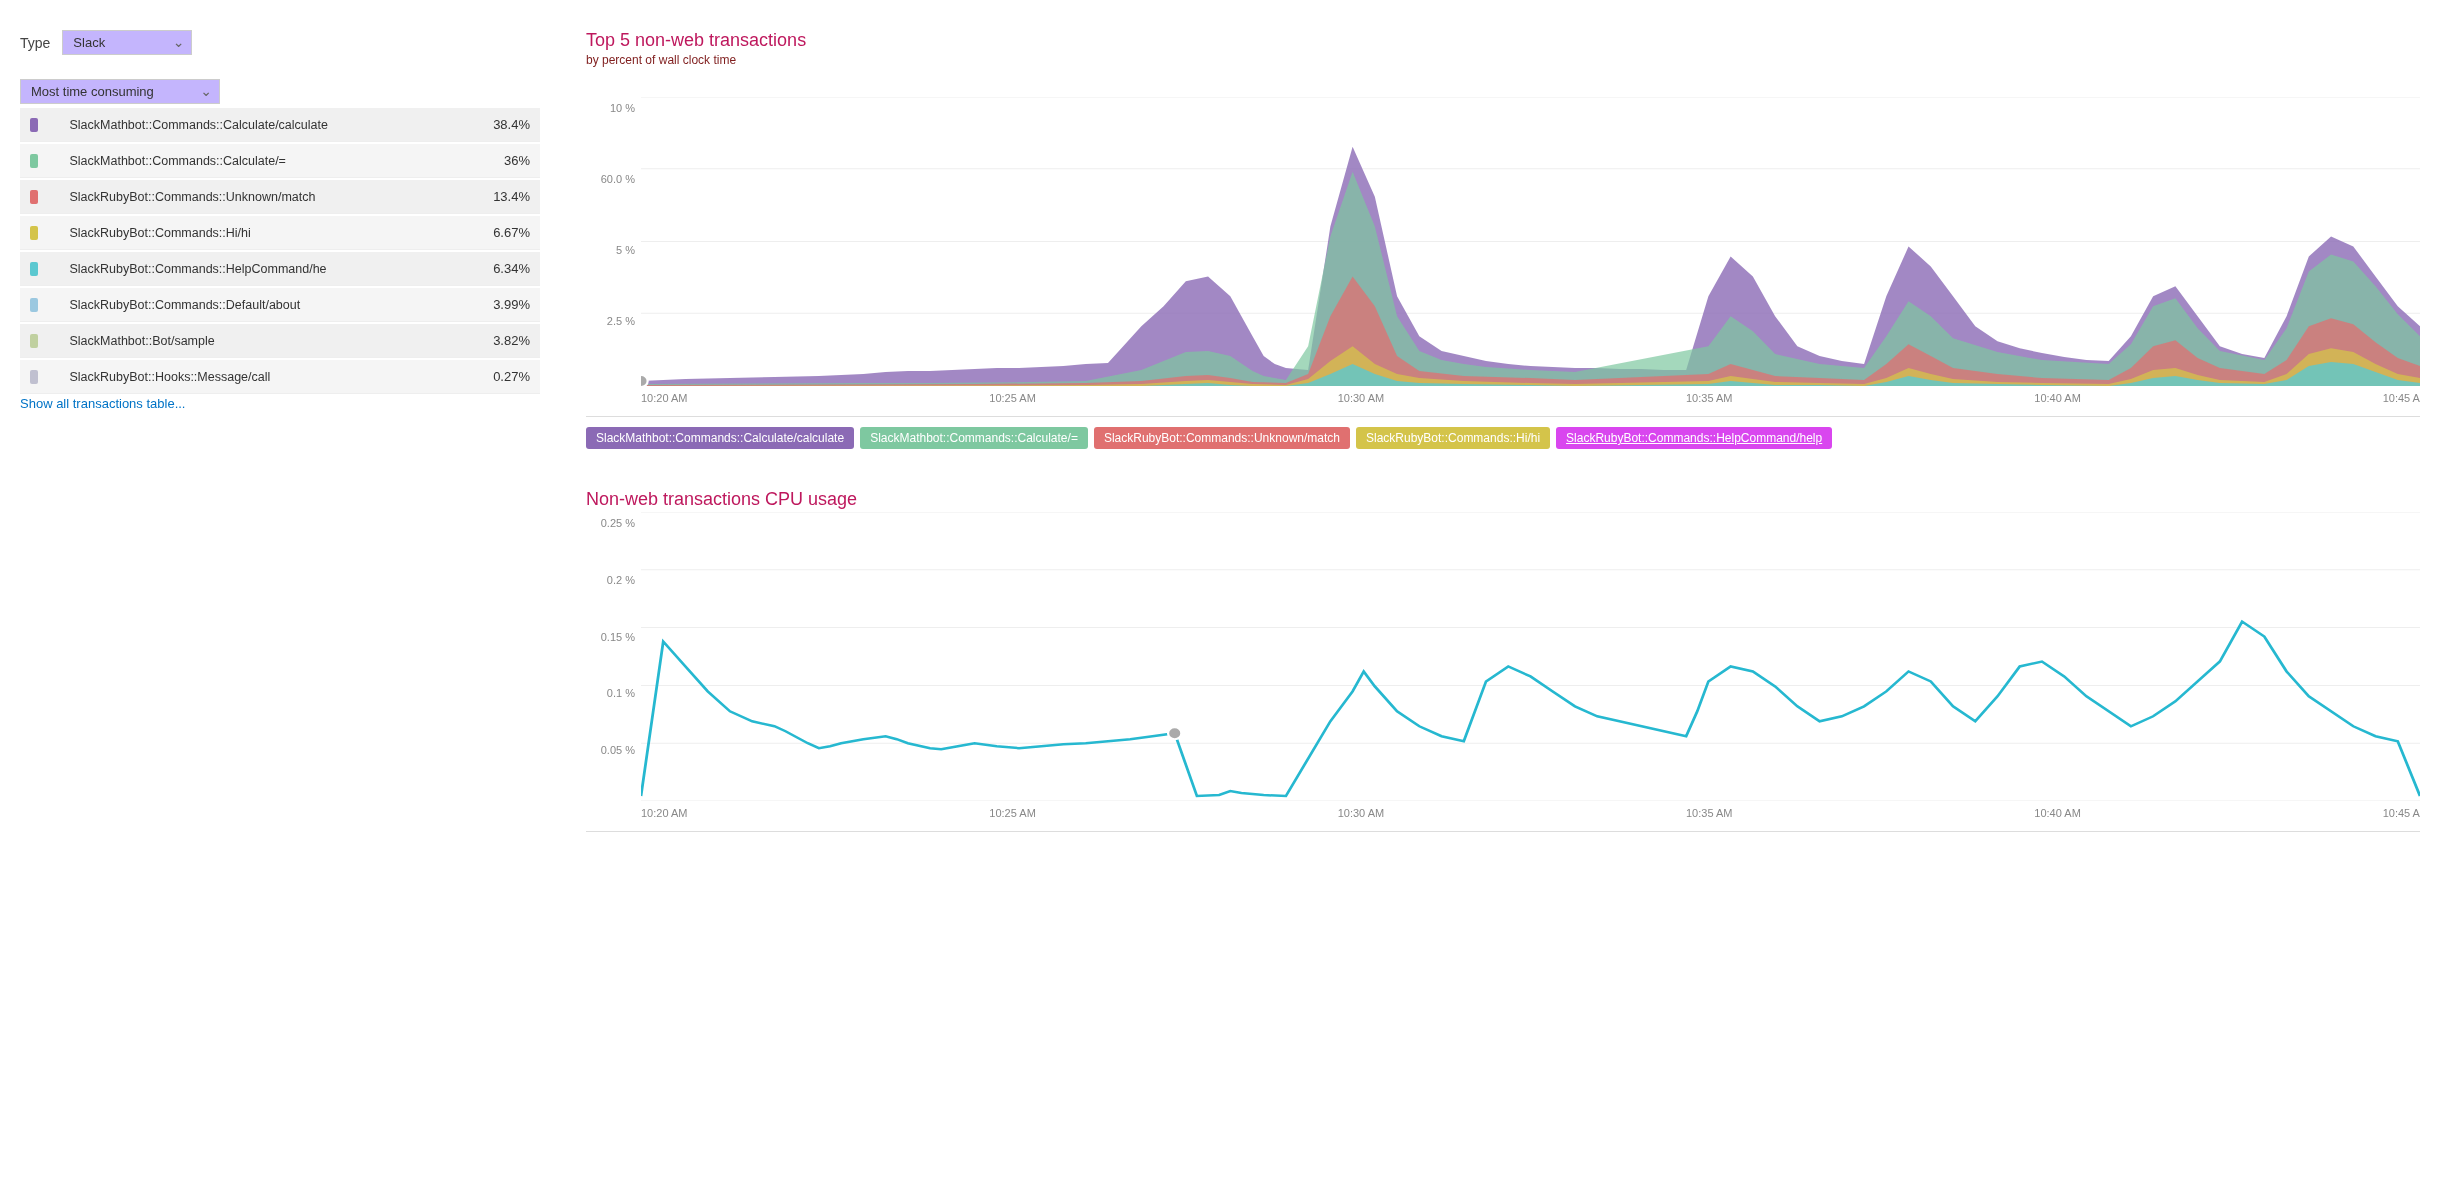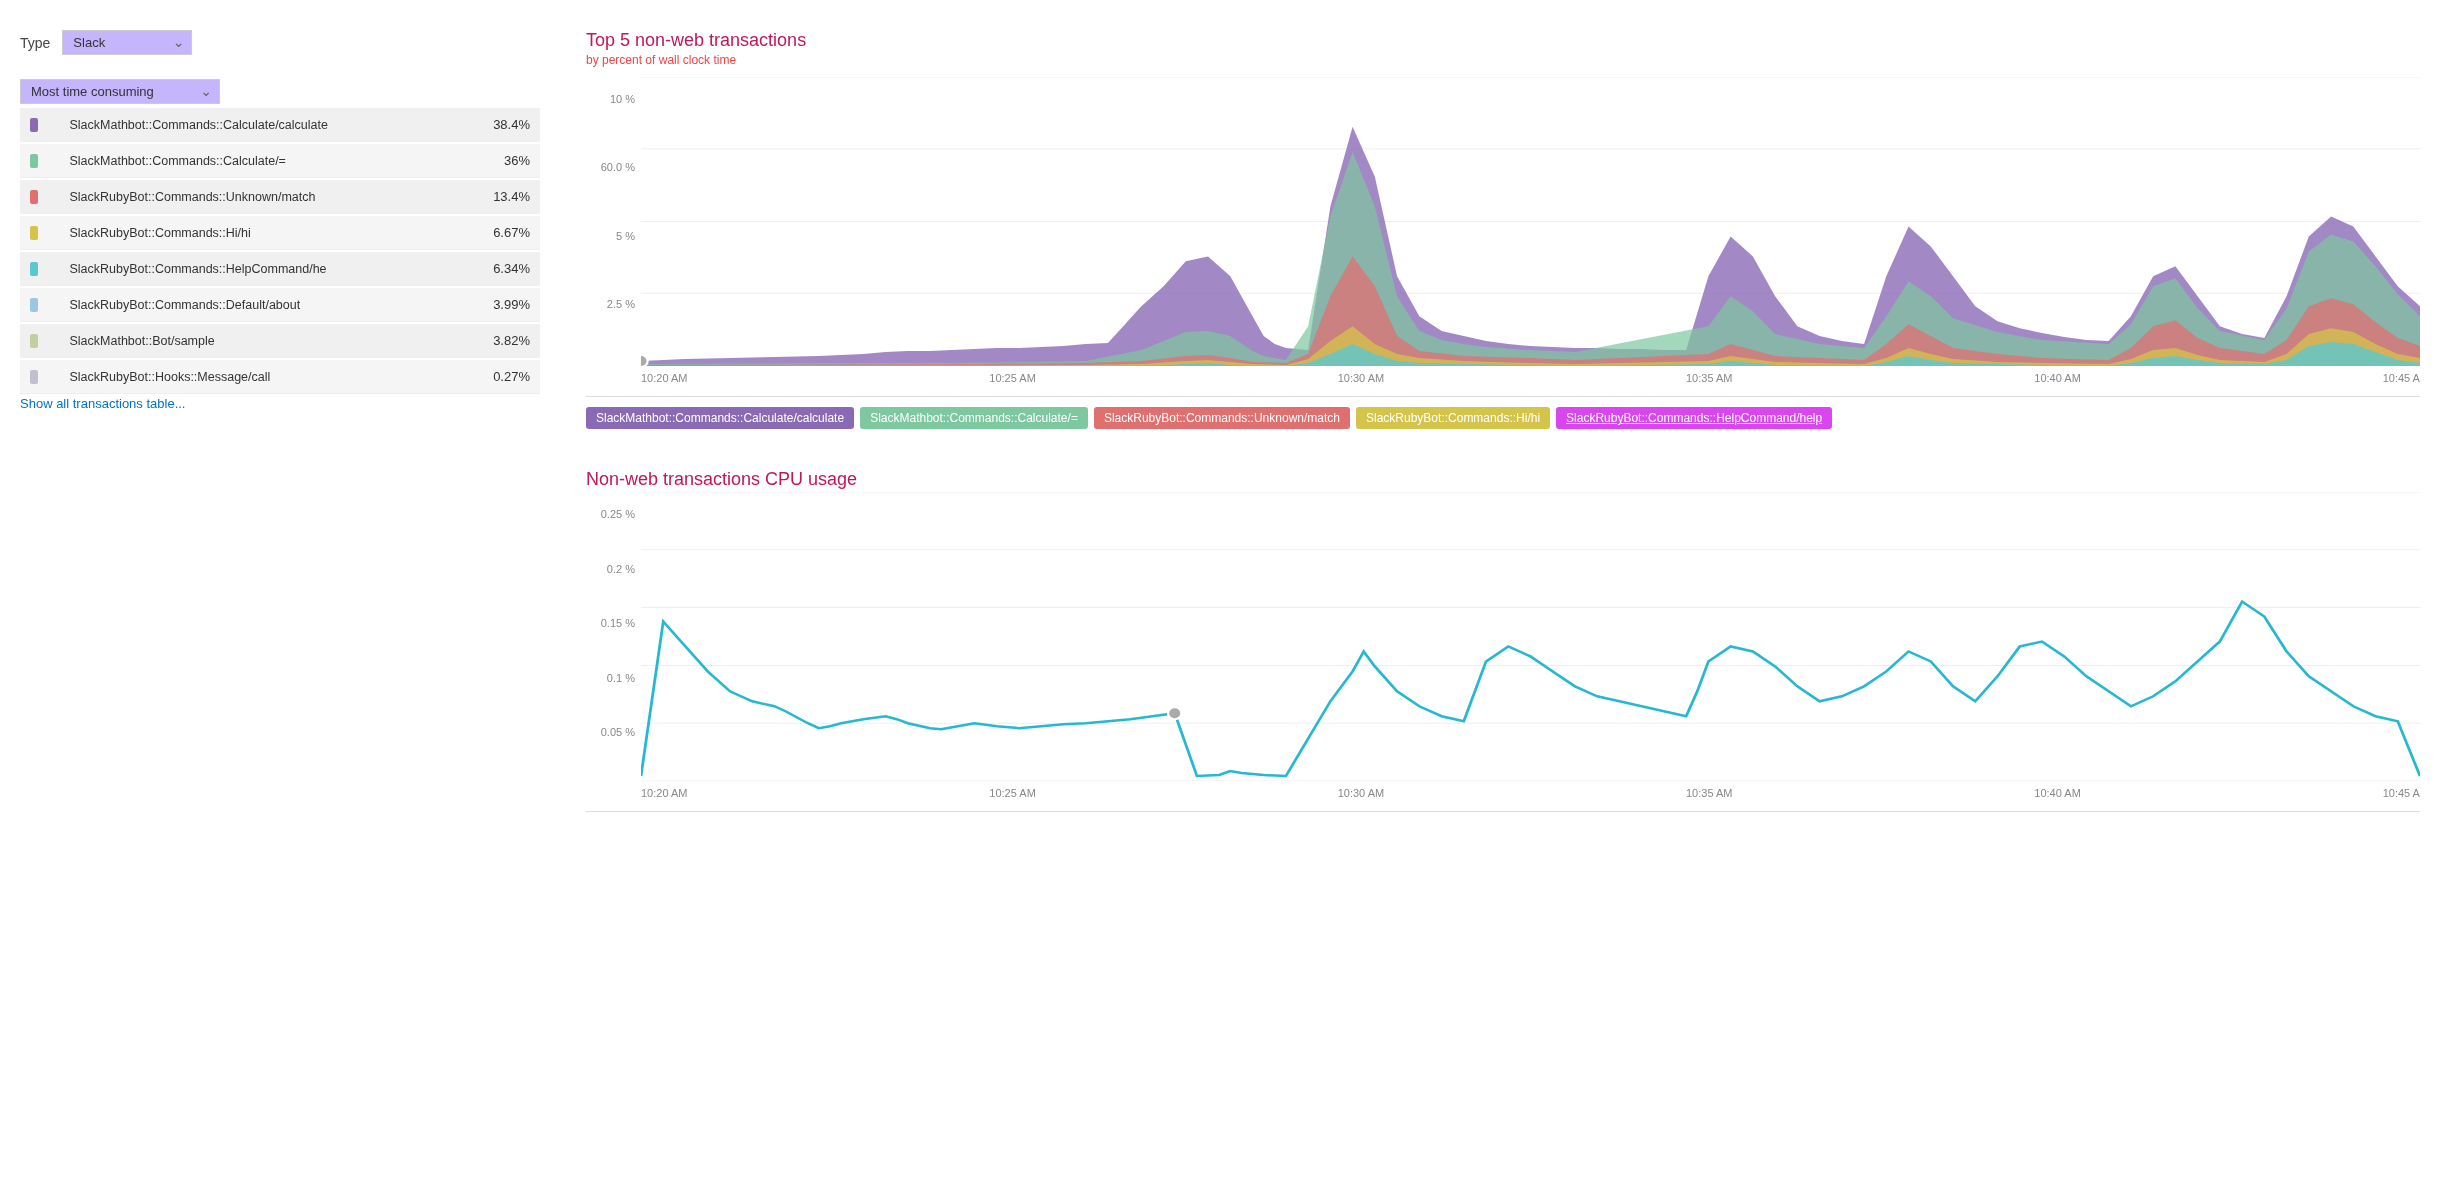--- a/index.html
+++ b/index.html
@@ -129,39 +129,39 @@
       width: 100%;
     }
     .chart-title {
       font-size: 18px;
       color: #be185d;
       font-weight: 400;
       margin-bottom: 2px;
     }
     .chart-subtitle {
       font-size: 12px;
-      color: #ef4444;
-      margin-bottom: 10px;
+      color: #7f1d1d;
+      margin-bottom: 30px;
     }
     .chart-area {
       position: relative;
       width: 100%;
       height: 320px;
       border-bottom: 1px solid #ddd;
     }
     .chart-area-cpu {
       position: relative;
       width: 100%;
       height: 320px;
       border-bottom: 1px solid #ddd;
     }
     .y-axis {
       position: absolute;
       left: 0;
-      top: 16px;
+      top: 5px;
       bottom: 30px;
       width: 55px;
       display: flex;
       flex-direction: column;
       justify-content: space-between;
       align-items: flex-end;
       padding-right: 6px;
       font-size: 11px;
       color: #888;
     }

